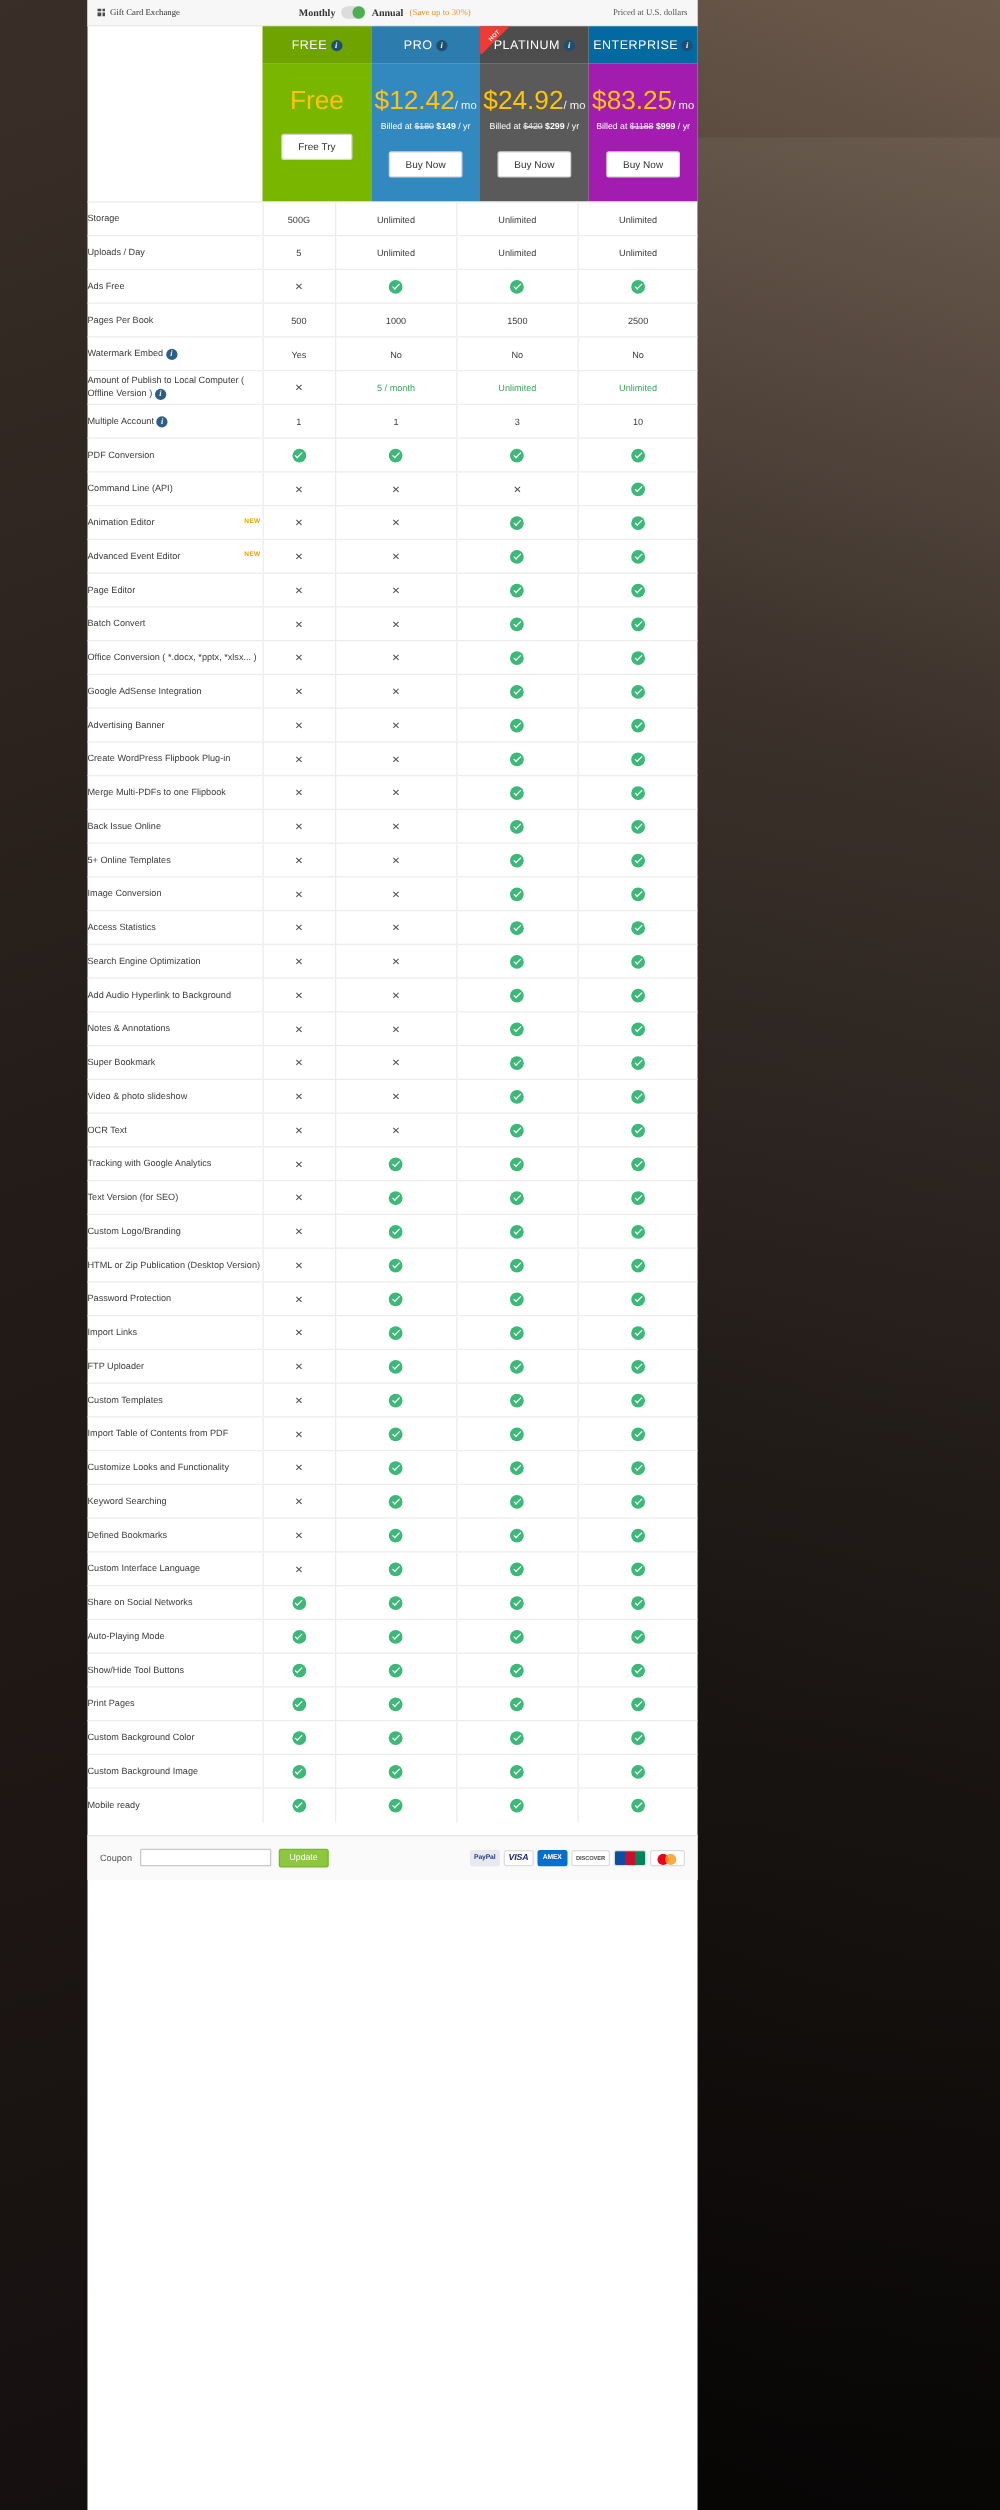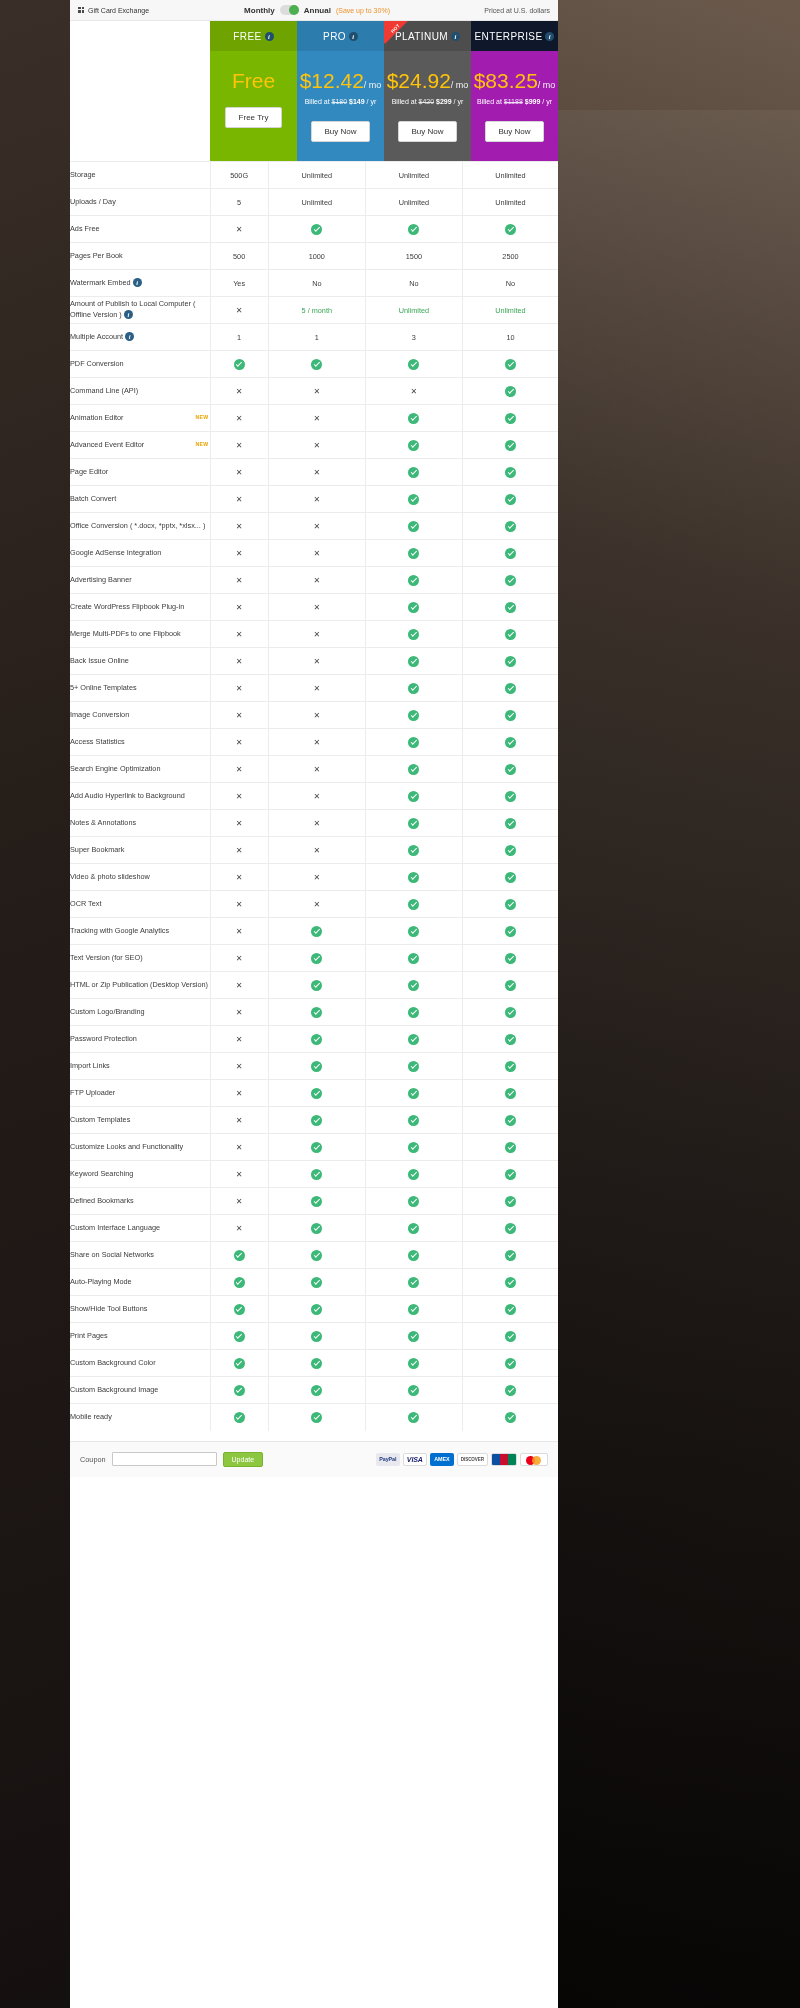--- a/index.html
+++ b/index.html
@@ -19,21 +19,21 @@
   .bg-right:after{content:"";position:absolute;left:0;top:110px;right:0;bottom:0;
     background:linear-gradient(180deg,rgba(255,255,255,.05),rgba(0,0,0,.45));}
   .page {
     position:absolute; left:70px; top:0; width:488px; min-height:2008px;
     background:#ffffff;
   }
 
   
   .topbar{
     height:21px; background:#f7f7f7; border-bottom:1px solid #e8e8e8;
-    display:flex; align-items:center; padding:0 8px; font-size:7.5px; color:#444;
+    display:flex; align-items:center; padding:0 8px; font-size:7.5px; color:#444;font-family:Liberation Serif, serif;
   }
   .brand{display:flex;align-items:center;gap:3px;font-size:7px;color:#333;white-space:nowrap;}
   .grid-icon{display:inline-block;width:7px;height:7px;position:relative;}
   .grid-icon i{position:absolute;width:2.6px;height:2.6px;background:#4a4a4a;}
   .grid-icon i:nth-child(1){left:0;top:0}.grid-icon i:nth-child(2){left:3.6px;top:0}
   .grid-icon i:nth-child(3){left:0;top:3.6px}.grid-icon i:nth-child(4){left:3.6px;top:3.6px}
   .billing-toggle{display:flex;align-items:center;gap:5px;margin-left:95px;white-space:nowrap;}
   .billing-toggle .lbl{font-size:8px;font-weight:bold;color:#333;}
   .switch{width:19px;height:10px;border-radius:6px;background:#dcdcdc;position:relative;display:inline-block;}
   .switch .knob{position:absolute;right:0;top:0;width:10px;height:10px;border-radius:50%;background:#4caf50;}
@@ -69,21 +69,21 @@
   .cta{margin-top:16px;background:#fff;border:1px solid #d5d5d5;border-radius:2px;
     font-size:8px;color:#333;padding:5px 12px;min-width:57px;text-align:center;cursor:pointer;}
 
   .c-free{background:#78b600;}
   .c-pro{background:#3289c0;}
   .c-plat{background:#5a5a5a;}
   .c-ent{background:#a21caf;}
   .h-free{background:#6ea300;}
   .h-pro{background:#2d7cae;justify-content:center;}
   .h-plat{background:#4d4d4d;}
-  .h-ent{background:#0f172a;}
+  .h-ent{background:#0369a1;}
 
   
   table.features{width:100%;border-collapse:collapse;}
   table.features tr{border-top:1px solid #ececec;margin-top:27px;}
   table.features td{padding:0;vertical-align:middle;}
   td.fname{
     width:140px;padding:9px 10px 9px 10px;font-size:7.3px;color:#3b3b3b;line-height:1.5;
     position:relative;
   }
   td.fname .row-inner{display:flex;align-items:center;gap:4px;}
@@ -553,42 +553,42 @@
             </div>
           </td>
           <td class="fval"><span class="cross">✕</span></td>
           <td class="fval"><span class="tick"></span></td>
           <td class="fval"><span class="tick"></span></td>
           <td class="fval"><span class="tick"></span></td>
         </tr>
         <tr>
           <td class="fname">
             <div class="row-inner">
+              <span class="txt">Custom Logo/Branding</span>
+            </div>
+          </td>
+          <td class="fval"><span class="cross">✕</span></td>
+          <td class="fval"><span class="tick"></span></td>
+          <td class="fval"><span class="tick"></span></td>
+          <td class="fval"><span class="tick"></span></td>
+        </tr>
+        <tr>
+          <td class="fname">
+            <div class="row-inner">
               <span class="txt">HTML or Zip Publication (Desktop Version)</span>
             </div>
           </td>
           <td class="fval"><span class="cross">✕</span></td>
           <td class="fval"><span class="tick"></span></td>
           <td class="fval"><span class="tick"></span></td>
           <td class="fval"><span class="tick"></span></td>
         </tr>
         <tr>
           <td class="fname">
             <div class="row-inner">
-              <span class="txt">Custom Logo/Branding</span>
-            </div>
-          </td>
-          <td class="fval"><span class="cross">✕</span></td>
-          <td class="fval"><span class="tick"></span></td>
-          <td class="fval"><span class="tick"></span></td>
-          <td class="fval"><span class="tick"></span></td>
-        </tr>
-        <tr>
-          <td class="fname">
-            <div class="row-inner">
               <span class="txt">Password Protection</span>
             </div>
           </td>
           <td class="fval"><span class="cross">✕</span></td>
           <td class="fval"><span class="tick"></span></td>
           <td class="fval"><span class="tick"></span></td>
           <td class="fval"><span class="tick"></span></td>
         </tr>
         <tr>
           <td class="fname">
@@ -609,20 +609,31 @@
           </td>
           <td class="fval"><span class="cross">✕</span></td>
           <td class="fval"><span class="tick"></span></td>
           <td class="fval"><span class="tick"></span></td>
           <td class="fval"><span class="tick"></span></td>
         </tr>
         <tr>
           <td class="fname">
             <div class="row-inner">
               <span class="txt">Custom Templates</span>
+            </div>
+          </td>
+          <td class="fval"><span class="cross">✕</span></td>
+          <td class="fval"><span class="tick"></span></td>
+          <td class="fval"><span class="tick"></span></td>
+          <td class="fval"><span class="tick"></span></td>
+        </tr>
+        <tr>
+          <td class="fname">
+            <div class="row-inner">
+              <span class="txt">Import Table of Contents from PDF</span>
             </div>
           </td>
           <td class="fval"><span class="cross">✕</span></td>
           <td class="fval"><span class="tick"></span></td>
           <td class="fval"><span class="tick"></span></td>
           <td class="fval"><span class="tick"></span></td>
         </tr>
         <tr>
           <td class="fname">
             <div class="row-inner">

